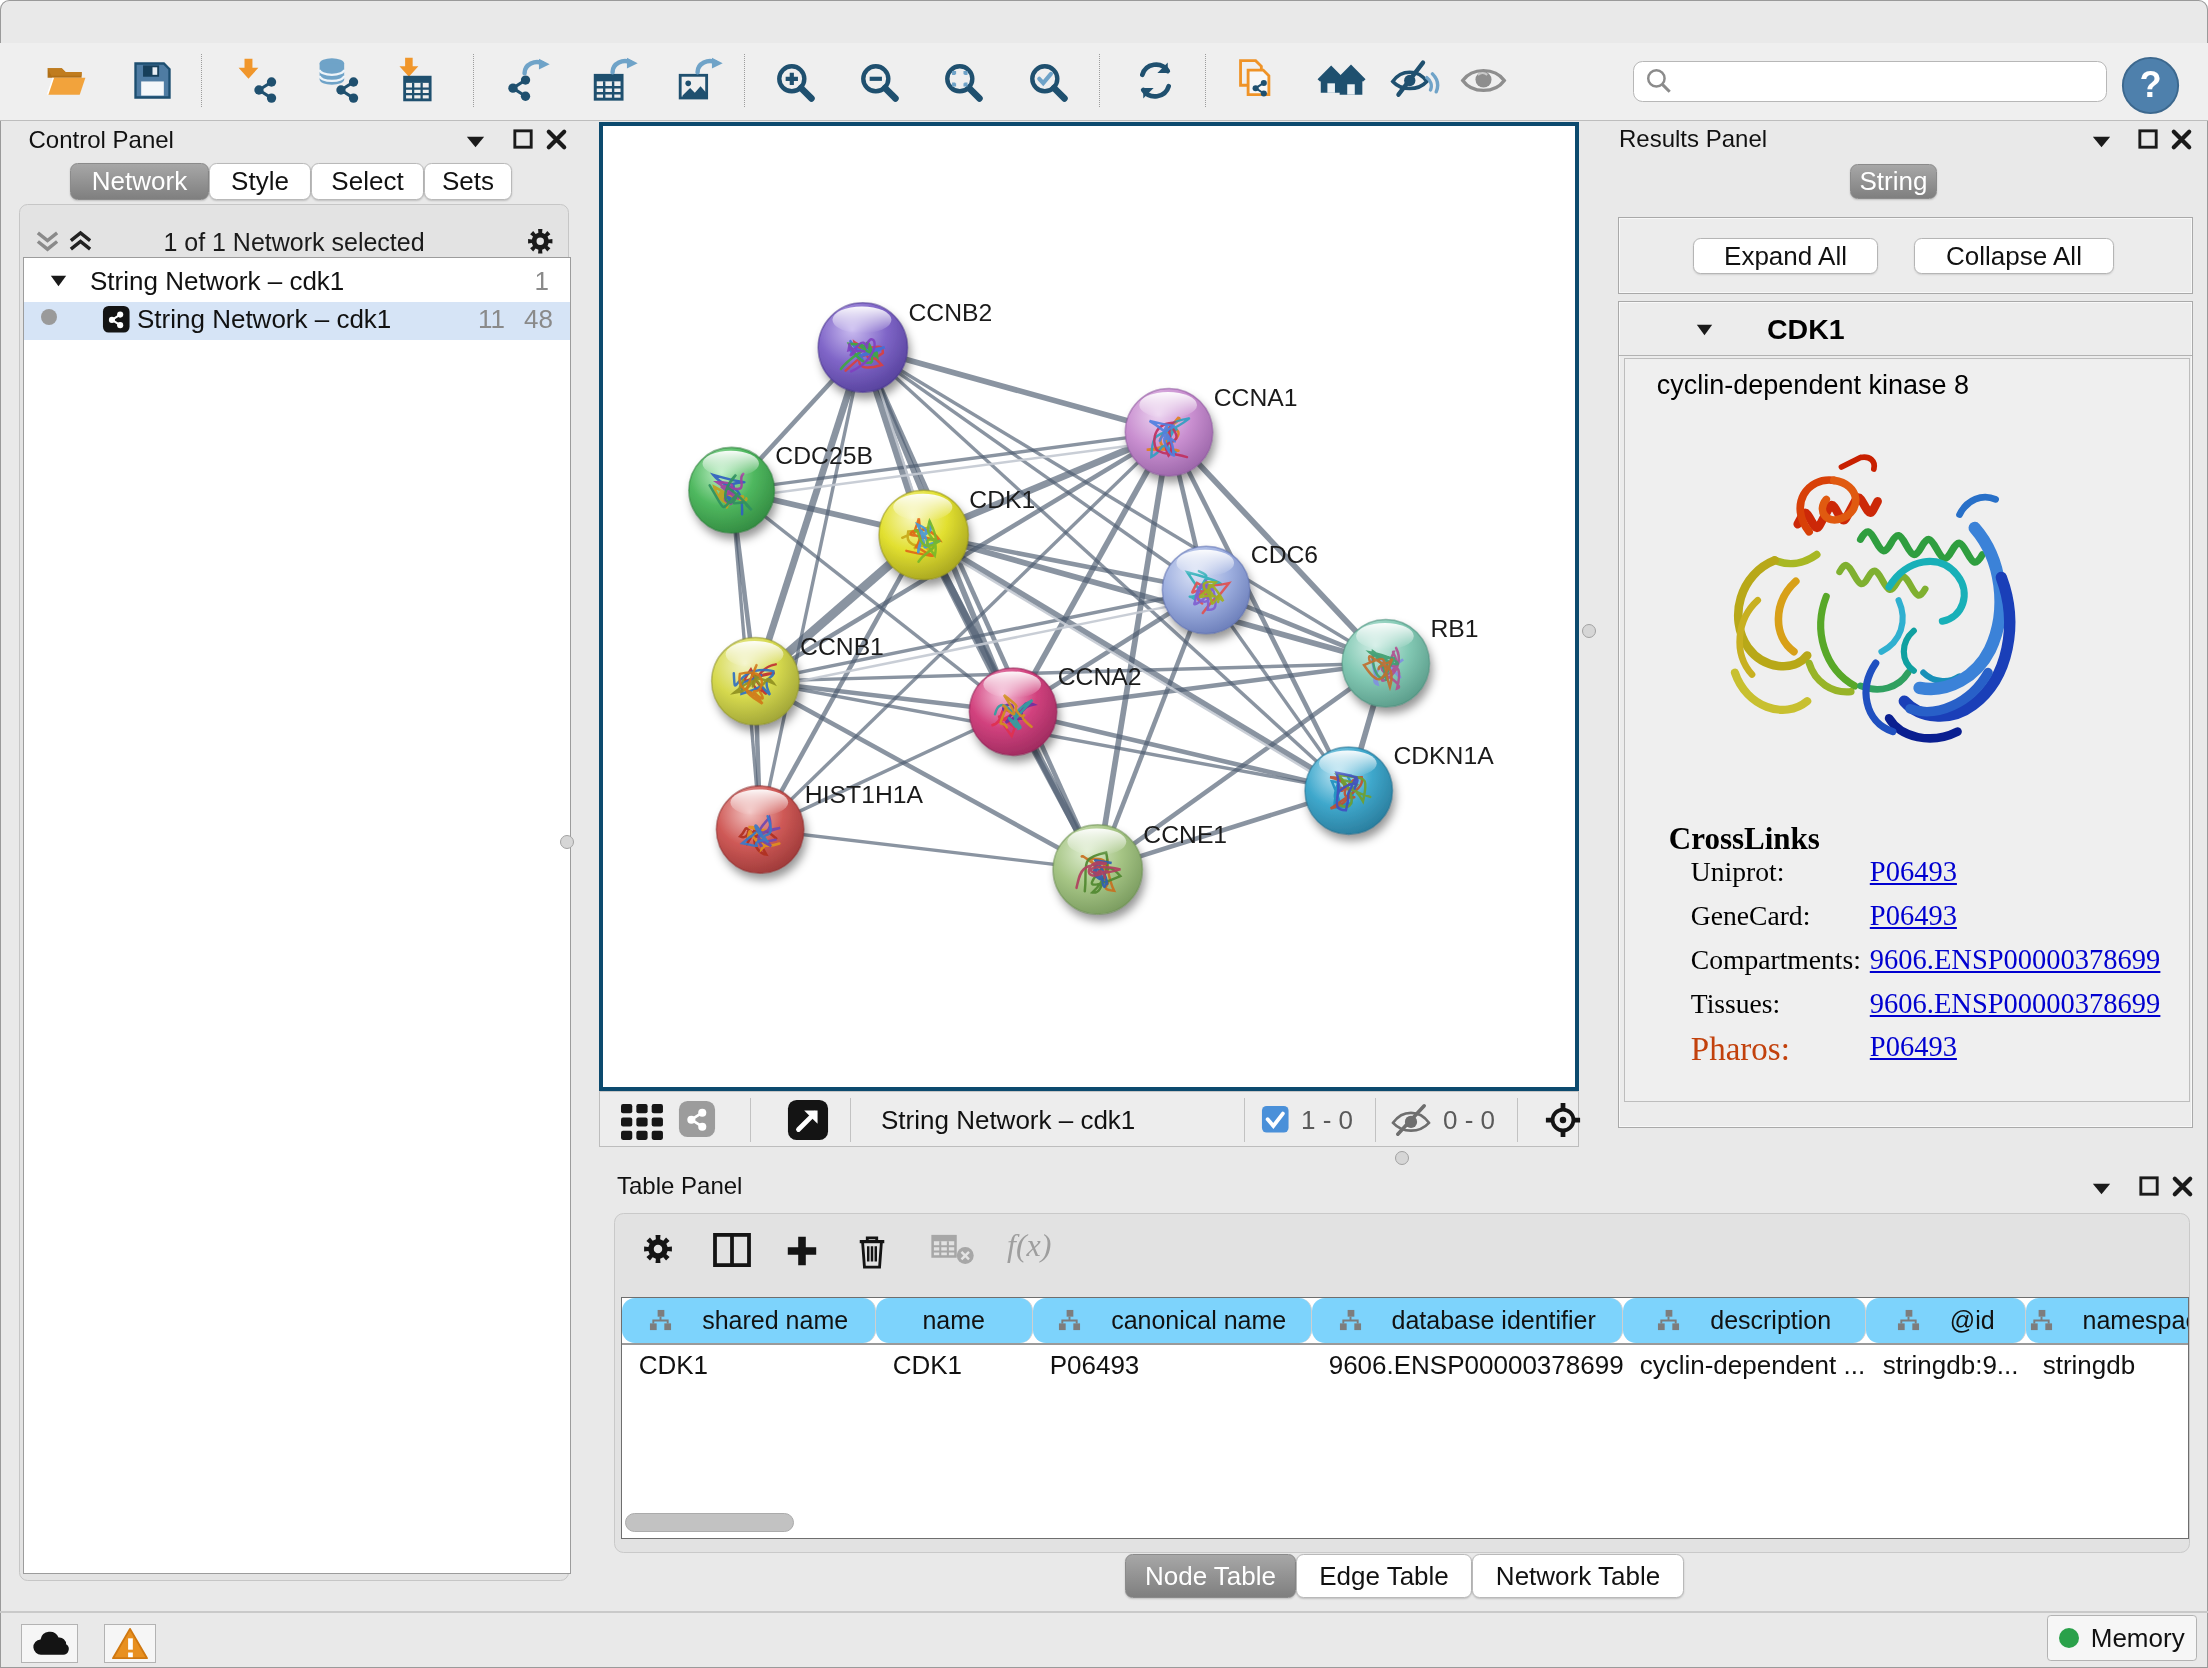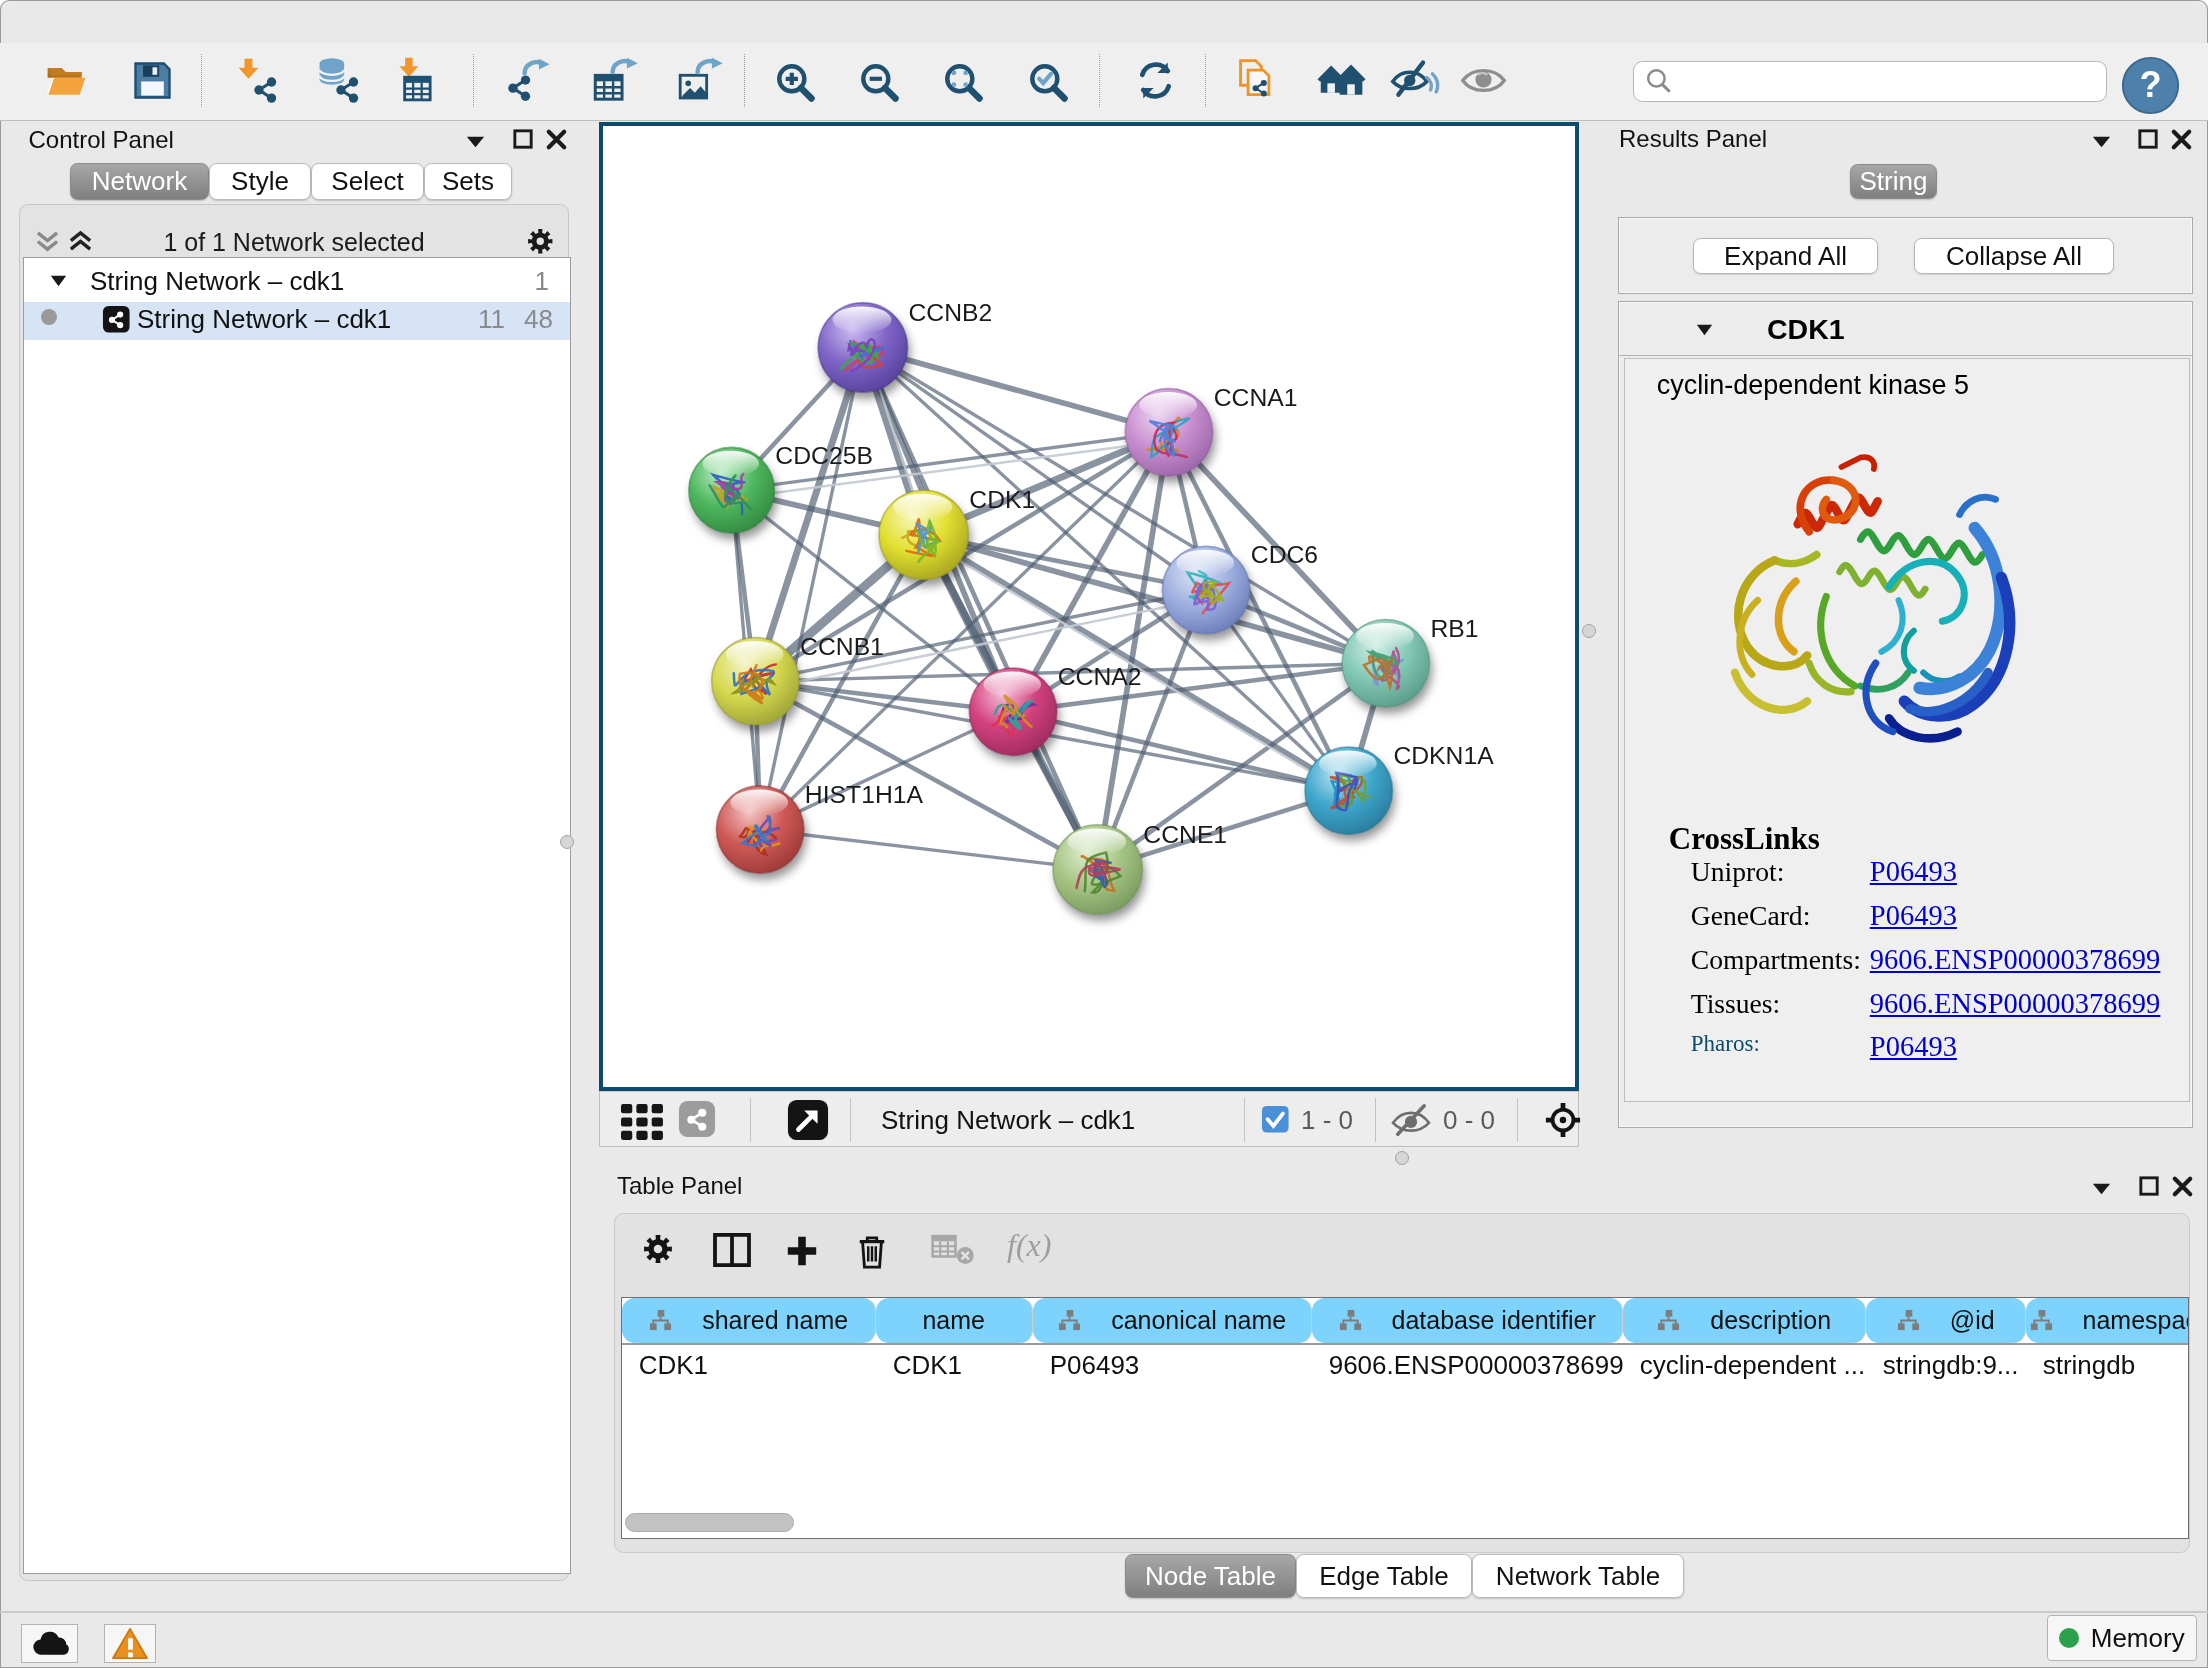--- a/index.html
+++ b/index.html
@@ -708,21 +708,21 @@
      <div class="btn" style="left:295px; top:20px; width:200px; height:36px;">Collapse All</div>
   </div>
   <div class="bevel" style="left:1618px; top:301px; width:575px; height:827px;">
      <div style="position:absolute; left:0; top:0; width:100%; height:54px; border-bottom:1px solid #b2b2b2;">
         <span style="position:absolute; left:74px; top:16px;"><svg width="23" height="23" viewBox="0 0 24 24">
               <path d="M4 7h16l-8 11z" fill="#1a1a1a"></path>
             </svg></span>
         <span style="position:absolute; left:148px; top:10.5px; font-size:28.5px; font-weight:700; color:#000;">CDK1</span>
      </div>
      <div style="position:absolute; left:4.8px; top:56px; width:566px; height:744px; background:#efefef; border:1px solid #bdbdbd;">
-        <div style="position:absolute; left:32px; top:10.5px; font-size:27px; color:#000;">cyclin-dependent kinase 5</div>
+        <div style="position:absolute; left:32px; top:10.5px; font-size:27px; color:#000;">cyclin-dependent kinase 8</div>
         <div style="position:absolute; left:49px; top:89px;"><svg width="354" height="316" viewBox="0 0 372 332">
     <g fill="none" stroke-linecap="round">
       <path d="M130 80 c7.15 -13 6.85 -17 14 -4 c7.15 13 6.85 9 14 -4 c7.15 -13 6.85 -17 14 -4 c7.15 13 6.85 9 14 -4 c7.15 -13 6.85 -17 14 -4 c7.15 13 6.85 9 14 -4" stroke="#cc2808" stroke-width="9"></path>
       <path d="M142 88 C120 60 140 30 168 34" stroke="#d84008" stroke-width="8"></path>
       <path d="M168 34 C196 38 198 66 176 74 C160 80 150 66 160 54" stroke="#e05a10" stroke-width="8"></path>
       <path d="M176 20 l20 -10 M196 10 c10 -2 16 4 14 12" stroke="#c82000" stroke-width="6"></path>
       <path d="M196 96 c6.6000000000000005 -12 9.399999999999999 -10 16 2 c6.6000000000000005 12 9.399999999999999 14 16 2 c6.6000000000000005 -12 9.399999999999999 -10 16 2 c6.6000000000000005 12 9.399999999999999 14 16 2 c6.6000000000000005 -12 9.399999999999999 -10 16 2 c6.6000000000000005 12 9.399999999999999 14 16 2 c6.6000000000000005 -12 9.399999999999999 -10 16 2 c6.6000000000000005 12 9.399999999999999 14 16 2" stroke="#2f9e3f" stroke-width="7.5"></path>
       <path d="M174 130 c6.050000000000001 -11 8.95 -8 15 3 c6.050000000000001 11 8.95 14 15 3 c6.050000000000001 -11 8.95 -8 15 3 c6.050000000000001 11 8.95 14 15 3 c6.050000000000001 -11 8.95 -8 15 3 c6.050000000000001 11 8.95 14 15 3" stroke="#7fb030" stroke-width="7"></path>
       <path d="M150 112 c-14 10 -30 12 -44 6" stroke="#a8b824" stroke-width="8"></path>
       <path d="M106 118 C70 132 56 178 78 210 C94 232 126 236 140 218" stroke="#b8a818" stroke-width="9"></path>
@@ -755,21 +755,21 @@
     </div>
           <div style="position:absolute; left:66px; top:585px; width:476px;" class="serif">
        <span style="font-size:27.6px; color:#000;">Compartments:</span>
        <span class="xlink" style="position:absolute; left:179px; font-size:28.5px;">9606.ENSP00000378699</span>
     </div>
           <div style="position:absolute; left:66px; top:629px; width:476px;" class="serif">
        <span style="font-size:27.6px; color:#000;">Tissues:</span>
        <span class="xlink" style="position:absolute; left:179px; font-size:28.5px;">9606.ENSP00000378699</span>
     </div>
           <div style="position:absolute; left:66px; top:672px; width:476px;" class="serif">
-       <span style="font-size:23px; color:#0c4a6e;">Pharos:</span>
+       <span style="font-size:33px; color:#c2410c;">Pharos:</span>
        <span class="xlink" style="position:absolute; left:179px; font-size:28.5px;">P06493</span>
     </div>
      </div>
   </div>
     </div>
 
   <div id="table-panel">
   <div style="position:absolute; left:590px; top:1151px; width:1609px; height:457px;">
     <div class="ptitle" style="left:27px; top:21px;">Table Panel</div>
     <div class="pctl" style="left:1499px; top:25px;"><svg width="25" height="25" viewBox="0 0 26 26">

